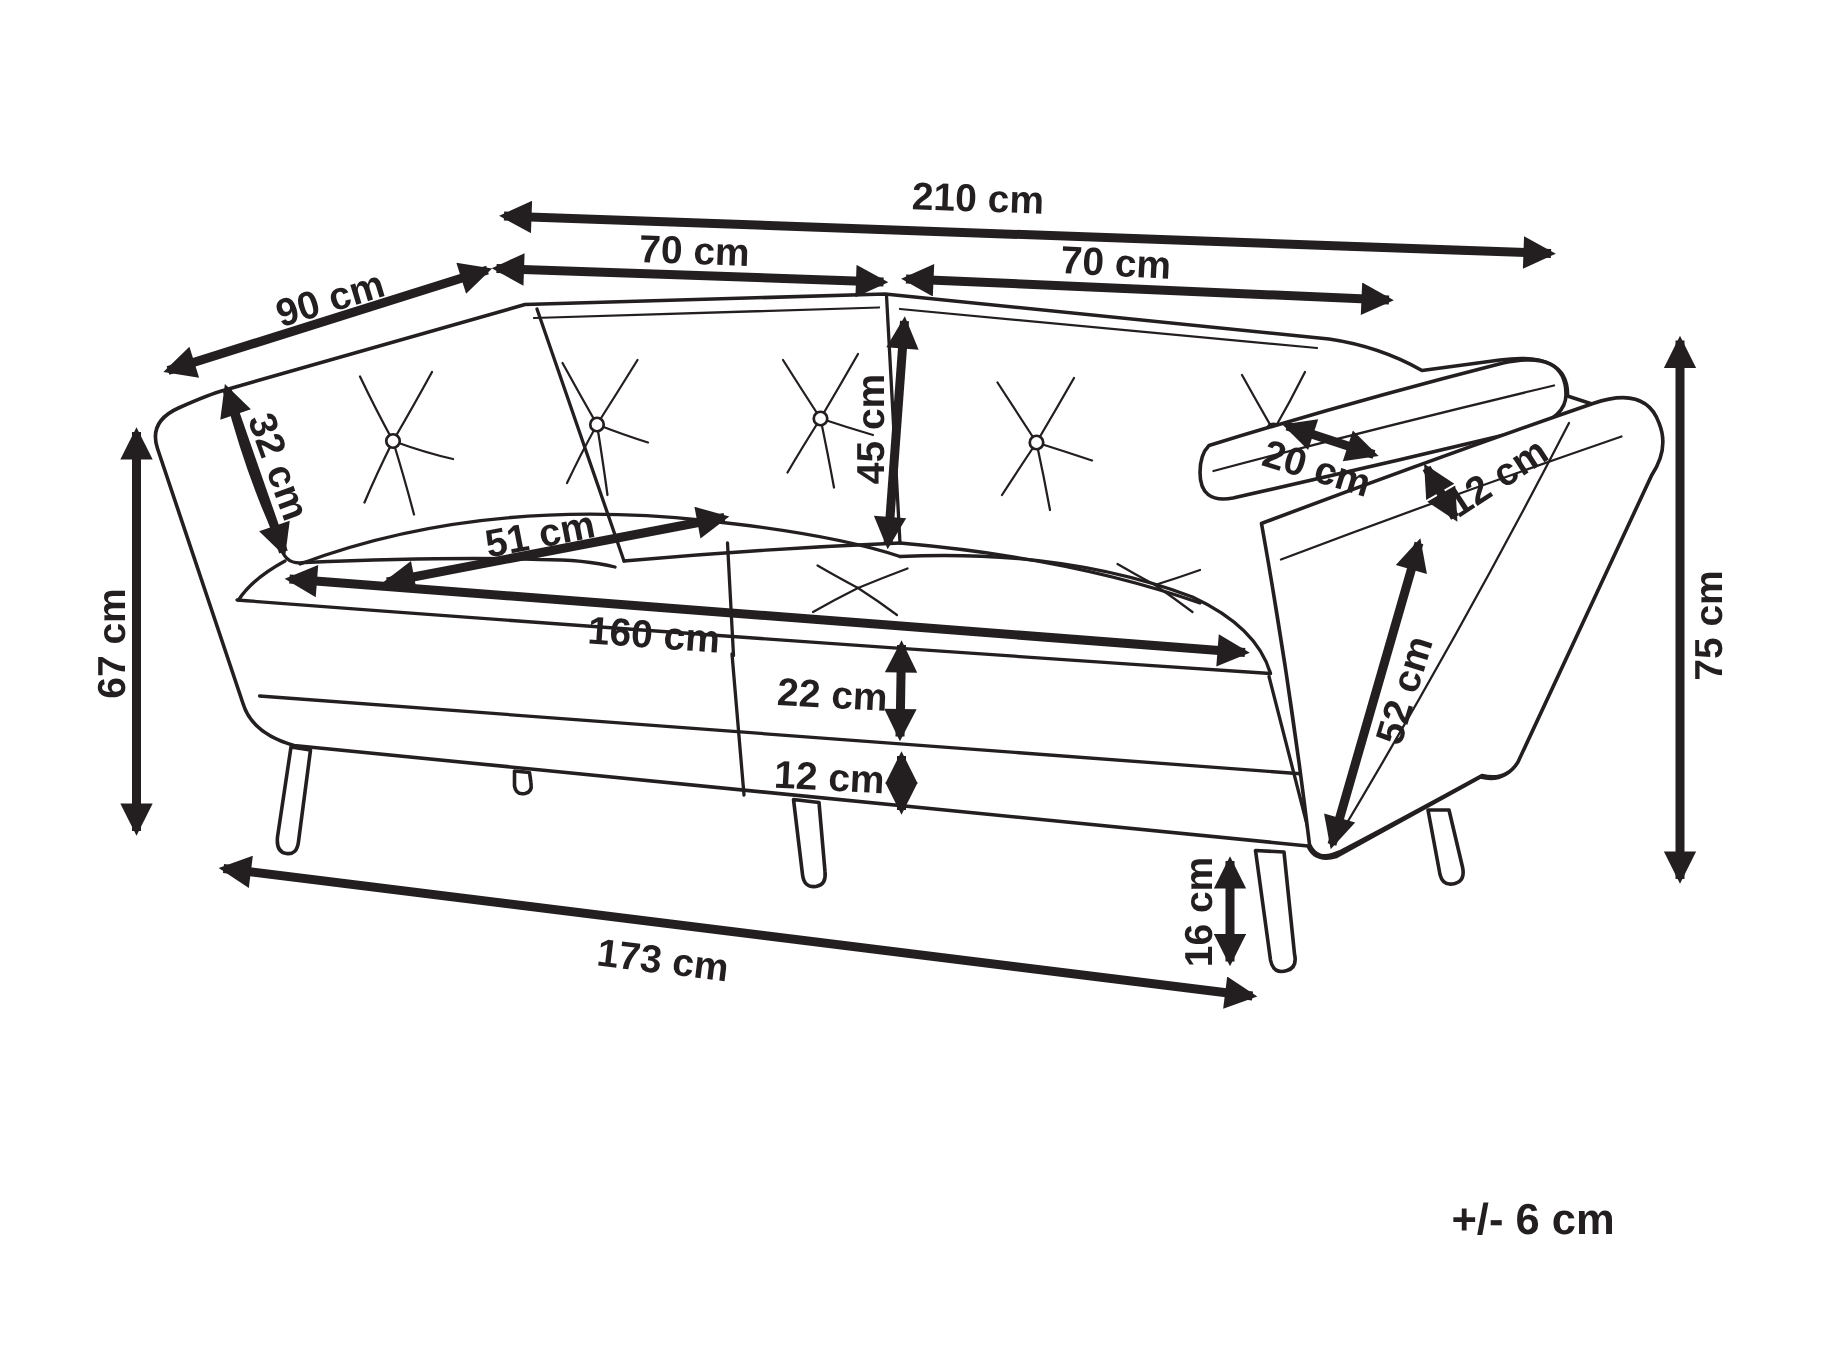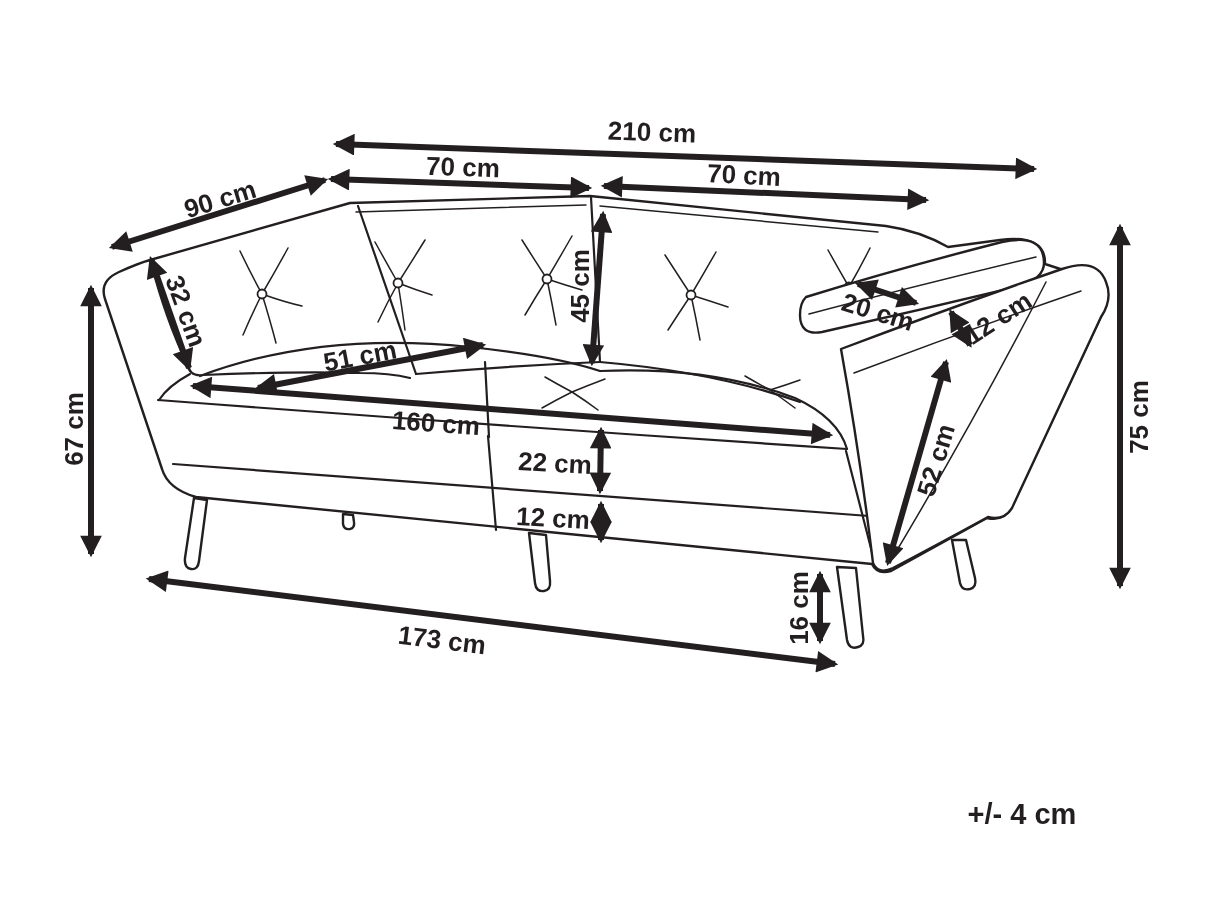--- a/index.html
+++ b/index.html
@@ -136,14 +136,14 @@
   <div class="dim-label" style="left:360px;top:356px;transform:translate(-50%,-50%) rotate(-11deg)">51 cm</div>
   <div class="dim-label" style="left:436px;top:423px;transform:translate(-50%,-50%) rotate(4deg)">160 cm</div>
   <div class="dim-label" style="left:555px;top:463px;transform:translate(-50%,-50%) rotate(3deg)">22 cm</div>
   <div class="dim-label" style="left:553px;top:518px;transform:translate(-50%,-50%) rotate(3deg)">12 cm</div>
   <div class="dim-label" style="left:799px;top:608px;transform:translate(-50%,-50%) rotate(-90deg)">16 cm</div>
   <div class="dim-label" style="left:442px;top:640px;transform:translate(-50%,-50%) rotate(7deg)">173 cm</div>
   <div class="dim-label" style="left:74px;top:429px;transform:translate(-50%,-50%) rotate(-90deg)">67 cm</div>
   <div class="dim-label" style="left:936px;top:460px;transform:translate(-50%,-50%) rotate(-73deg)">52 cm</div>
   <div class="dim-label" style="left:1139px;top:417px;transform:translate(-50%,-50%) rotate(-90deg)">75 cm</div>
 
-  <div class="tol-label" style="left:1022px;top:814px;transform:translate(-50%,-50%)">+/- 4 cm</div>
+  <div class="tol-label" style="left:1022px;top:814px;transform:translate(-50%,-50%)">+/- 6 cm</div>
 </div>
 
 </body></html>

